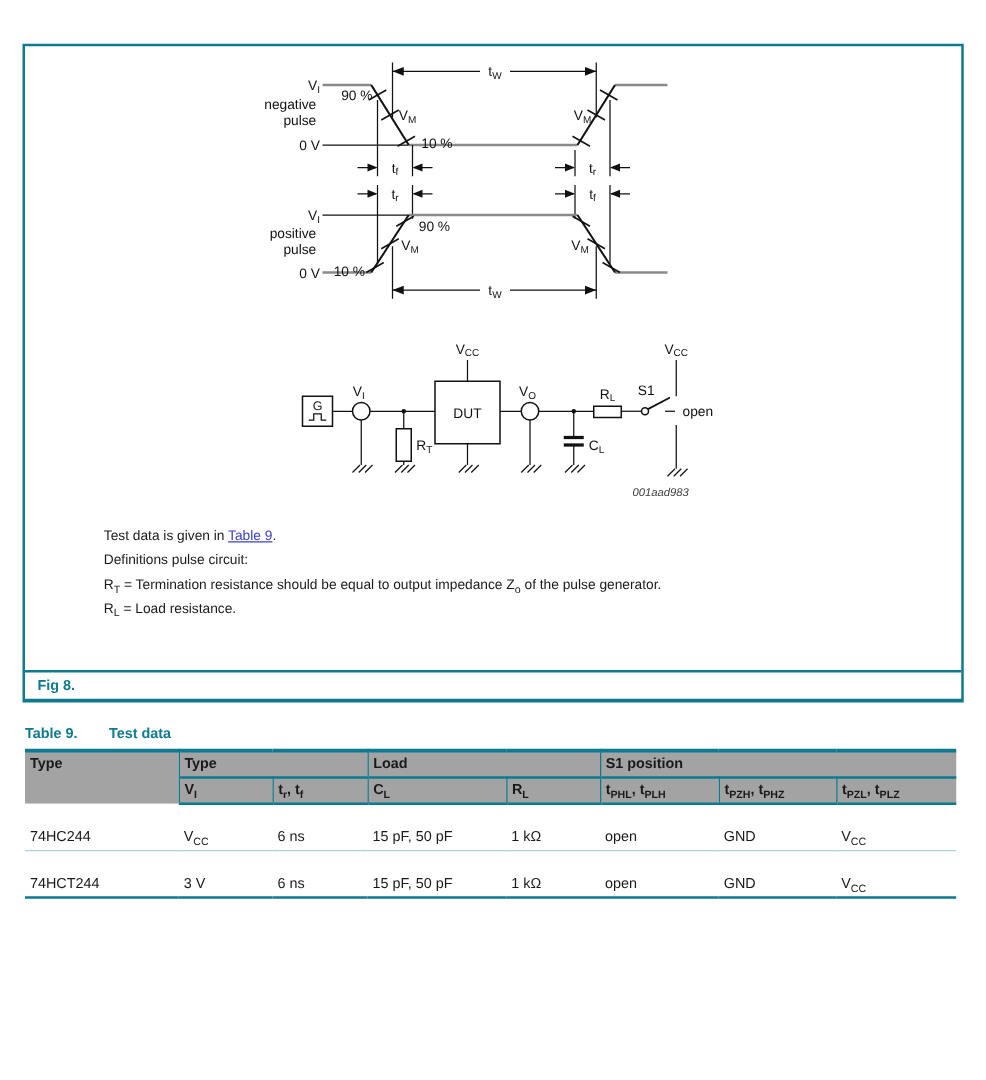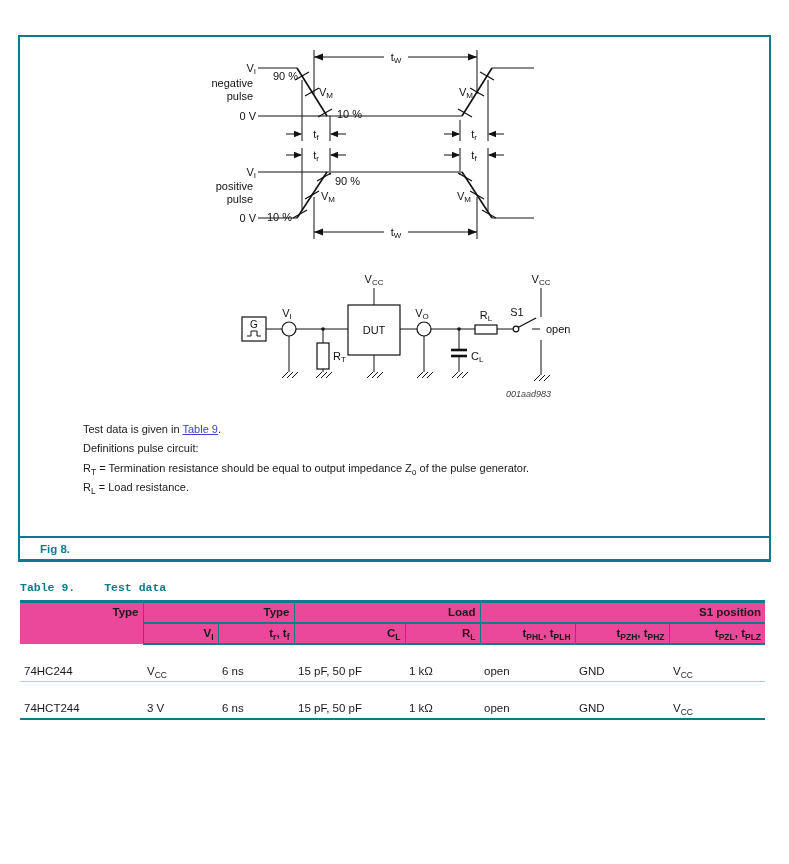--- a/index.html
+++ b/index.html
@@ -12,35 +12,35 @@
     position:absolute; left:18px; top:35px; width:753px; height:527px;
     border:2px solid #0e7a8f; border-bottom-width:3px; box-sizing:border-box;
     background:#ffffff;
   }
   .figsvg { display:block; }
   .notes { margin:5px 0 0 63px; font-size:11px; line-height:19.4px; color:#1a1a1a; }
   .notes sub, .tbl sub { font-size:8.5px; line-height:0; }
   .link { color:#3b41c8; text-decoration:underline; cursor:pointer; }
   .figcaption {
     position:absolute; left:0; right:0; bottom:0; height:23px;
-    border-top:2px solid #0e7a8f; padding-left:20px; box-sizing:border-box;
+    border-top:2px solid #0e7a8f; padding-left:10px; box-sizing:border-box;
     font-size:11.5px; font-weight:bold; color:#0e7a8f; display:flex; align-items:center;
   }
   .cap-label { display:inline-block; width:53px; font-weight:bold; color:#0e7a8f; }
   
   .tablewrap { position:absolute; left:20px; top:581px; width:745px; }
-  .tabletitle { font-size:11.5px; font-weight:bold; color:#0e7a8f; margin-bottom:6px;font-family:Liberation Mono, monospace; }
+  .tabletitle { font-size:11.5px; font-weight:bold; color:#0e7a8f; margin-bottom:6px; }
   .tabletitle .t2 { margin-left:22px; }
   table.tbl {
     width:745px; border-collapse:collapse; table-layout:fixed;
     border-top:3px solid #0e7a8f; border-bottom:2px solid #0e7a8f;
     font-size:11.5px;
   }
   .tbl th {
-    background:#ec4899; text-align:right; font-weight:bold;
+    background:#a3a3a3; text-align:left; font-weight:bold;
     padding:3px 4px 4px 4px; vertical-align:top;margin-top:40px;
   }
   .tbl td { padding:20px 4px 4px 4px; background:#ffffff; }
   .tbl .b-l { border-left:1.5px solid #0e7a8f; }
   .tbl .g-b { border-bottom:2px solid #0e7a8f; }
   .tbl tr.hr2 th { border-bottom:2px solid #0e7a8f; }
   .tbl tr.r1 td { border-bottom:1px solid #a9d3dc; }
   
   .figsvg text { font-family:"Liberation Sans", sans-serif; font-size:11px; fill:#111; }
   .figsvg .sub { font-size:8px; }

